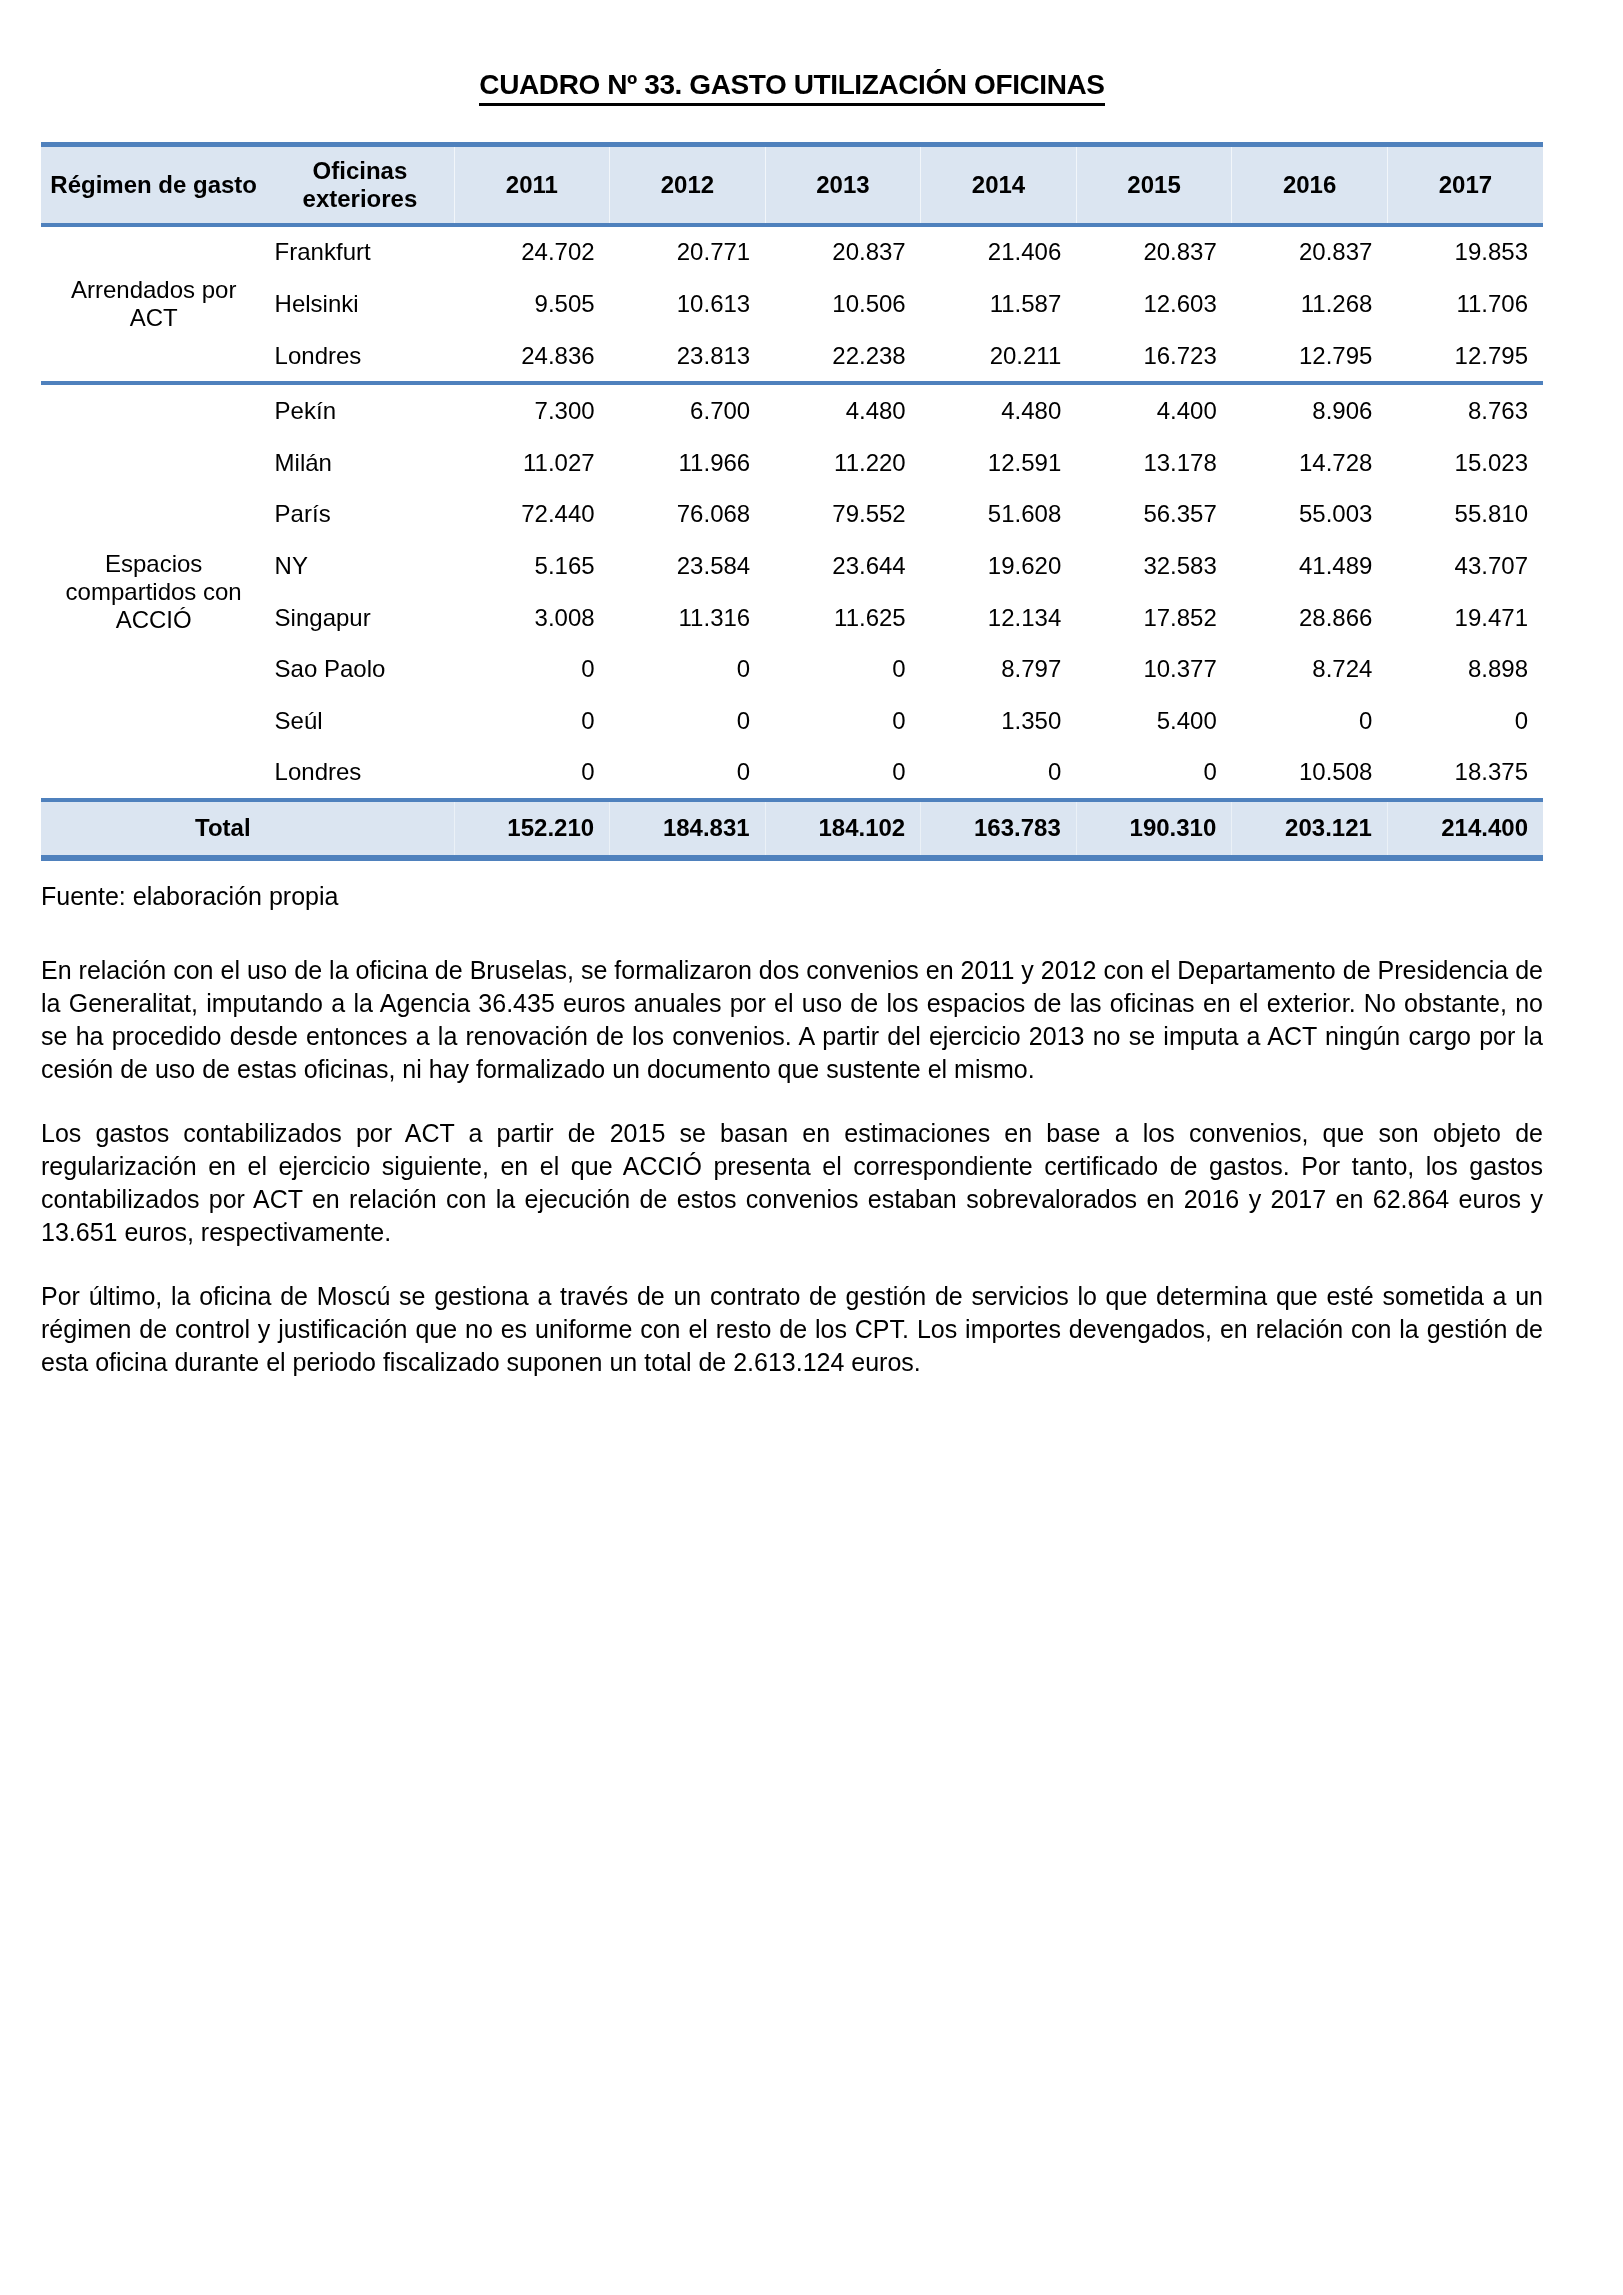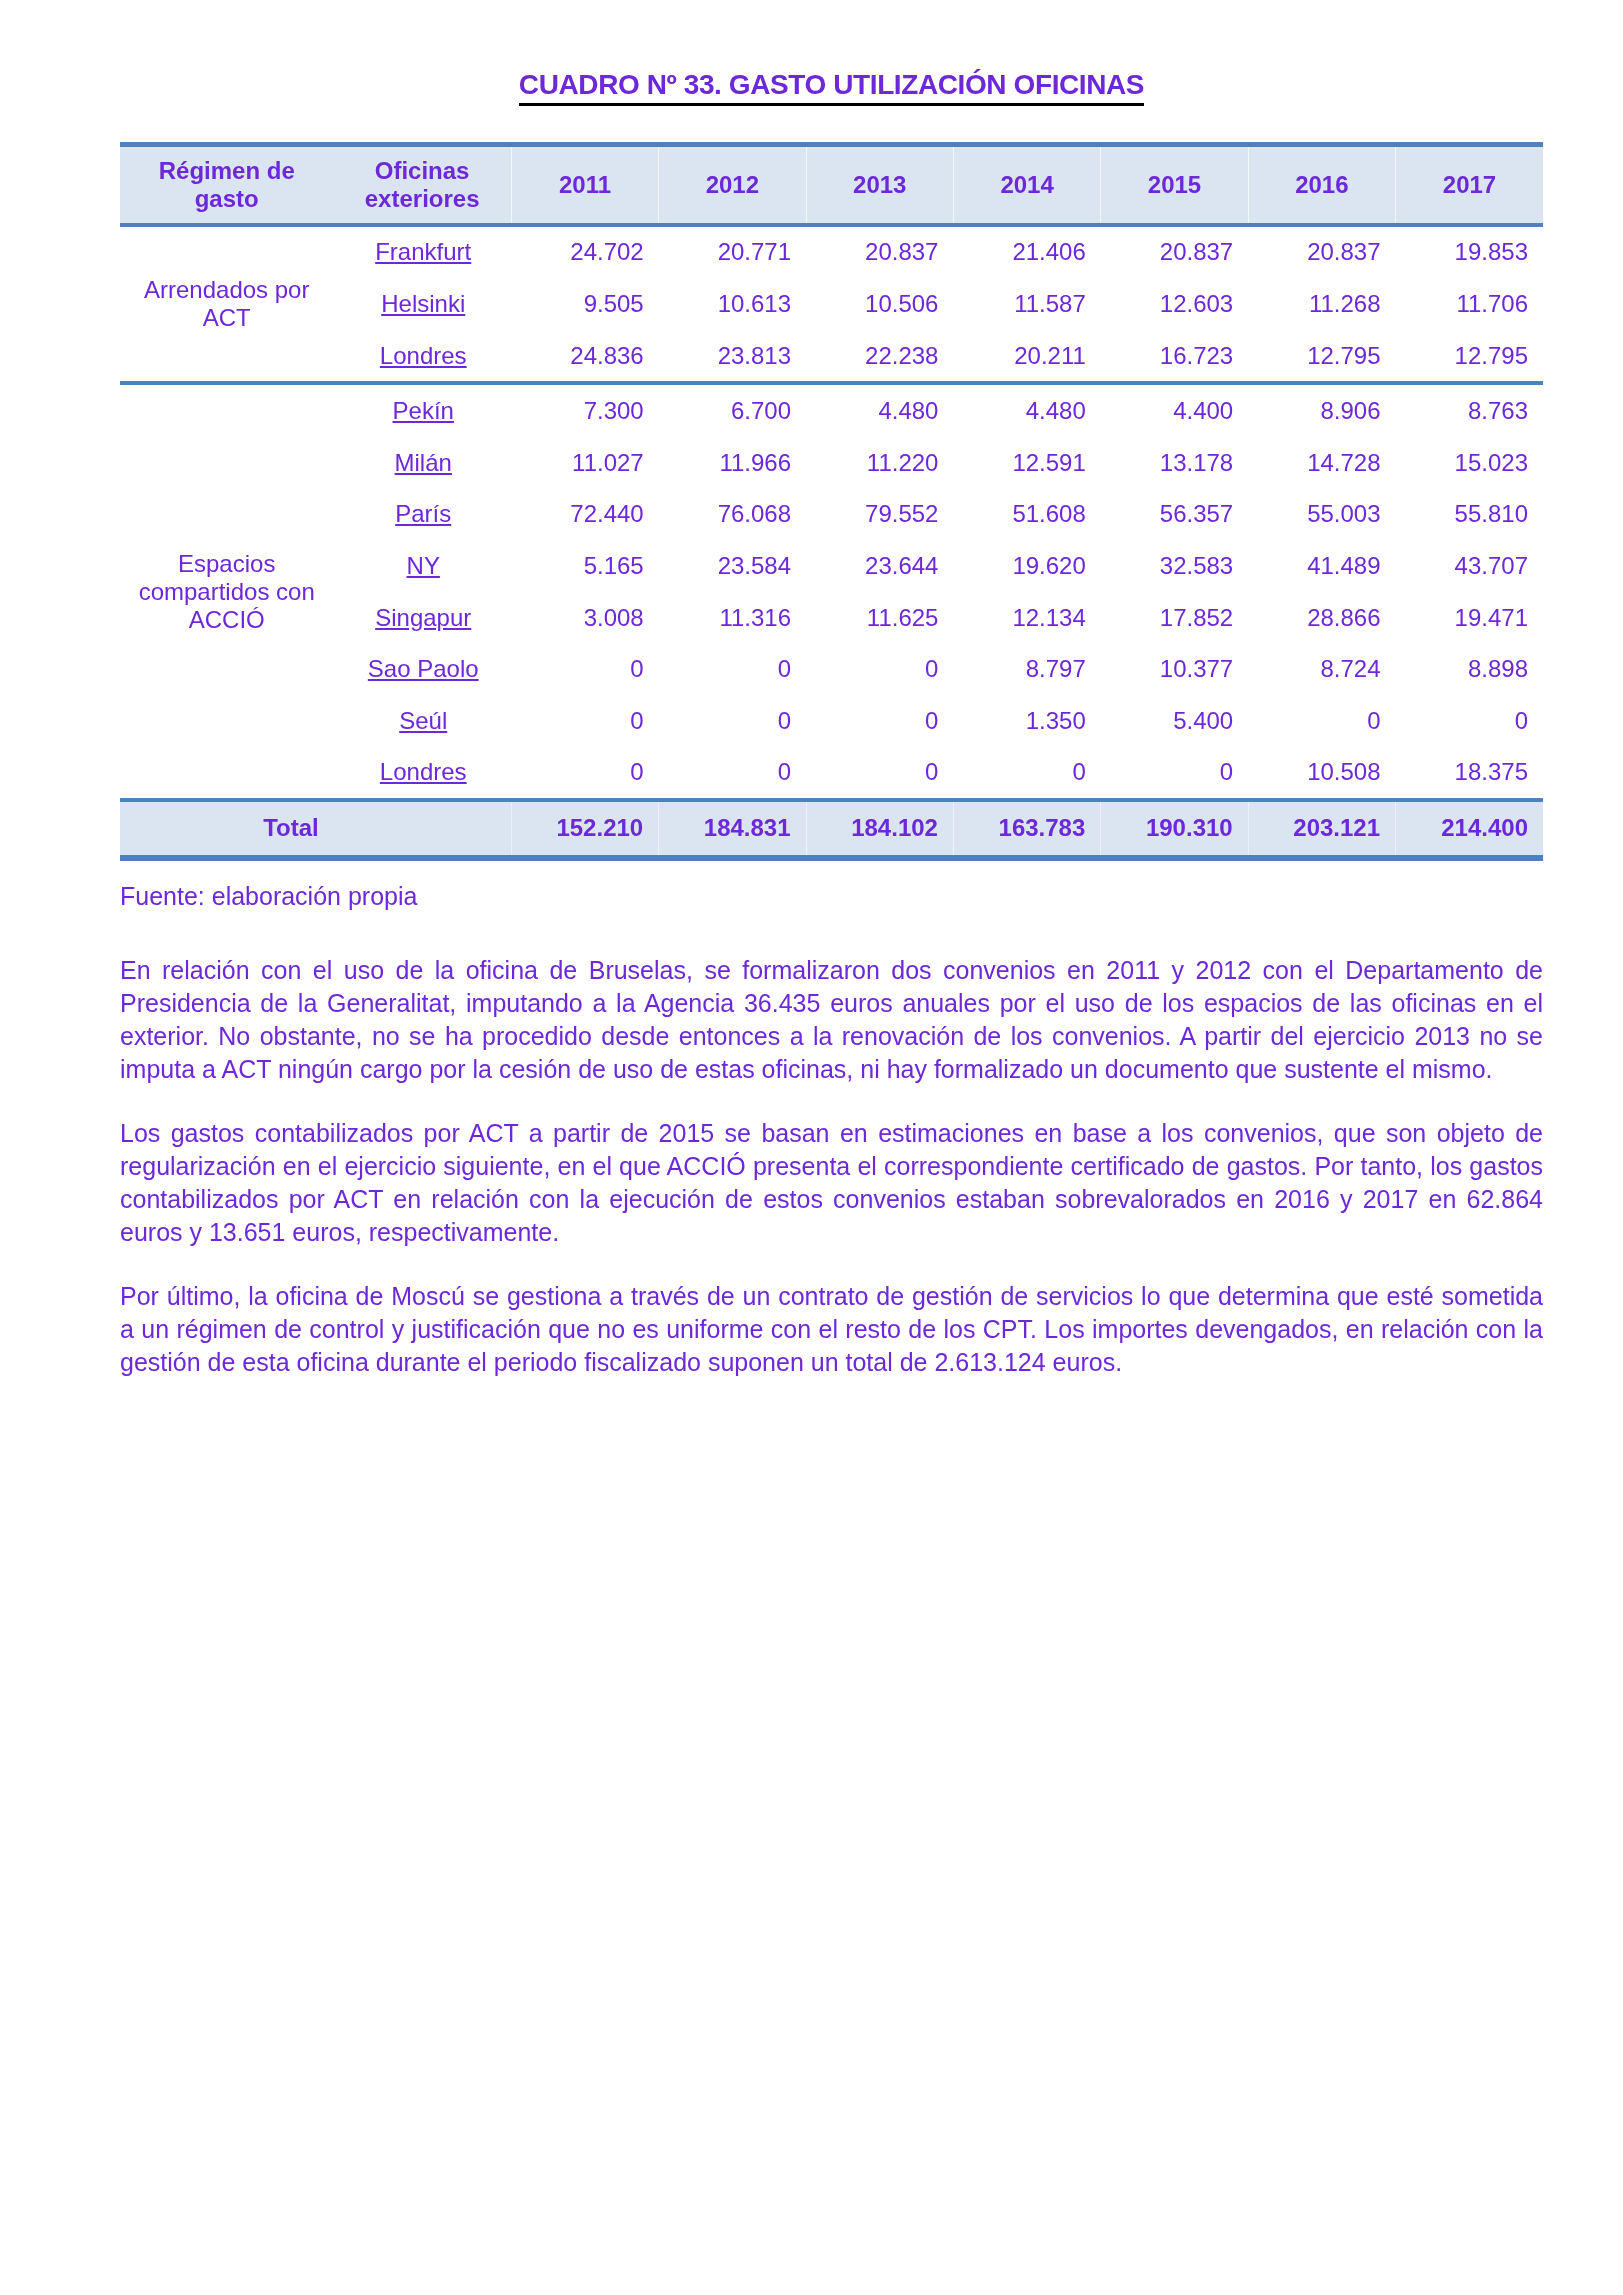--- a/index.html
+++ b/index.html
@@ -1,23 +1,23 @@
 <!DOCTYPE html>
 <html lang="es" style="font-size:13.2px"><head>
 <meta charset="utf-8">
 <style>
   html,body{margin:0;padding:0;background:#ffffff;}
   .page{
     position:relative;
     width:1623px;height:2295px;
     box-sizing:border-box;
-    padding:69px 80px 0 120px;
+    padding:69px 80px 0 41px;
     background:#ffffff;
     font-family:"Liberation Sans","DejaVu Sans",sans-serif;
-    color:#6d28d9;
+    color:#000000;
     overflow:hidden;
   }
   h1.doc-title{
     margin:0 0 41px 0;
     text-align:center;
     font-size:28px;
     font-weight:bold;
     letter-spacing:-0.4px;
   }
   h1.doc-title span{
@@ -49,23 +49,22 @@
   th.hdr-oficinas{text-align:center;}
   th.hdr-year{text-align:center;padding-right:15px;border-left:1.7px solid rgba(255,255,255,0.65);}
   tbody.grp{border-bottom:4.1px solid #4F81BD;}
   tbody.grp:last-of-type{border-bottom:none;}
   td{vertical-align:middle;}
   td.group-label{
     text-align:center;
     padding:3.3px 8.3px;
   }
   td.office{
-    text-align:center;
+    text-align:left;
     padding:3.3px 6.6px 3.3px 8.3px;
-    text-decoration:underline;
   }
   td.num{
     text-align:right;
     padding:3.3px 15px 3.3px 3.3px;
     font-variant-numeric:tabular-nums;
   }
   tbody tr.data-row td{height:45px;}
   tr.total-row td{
     background:#DBE5F1;
     border-top:3.3px solid #4F81BD;

